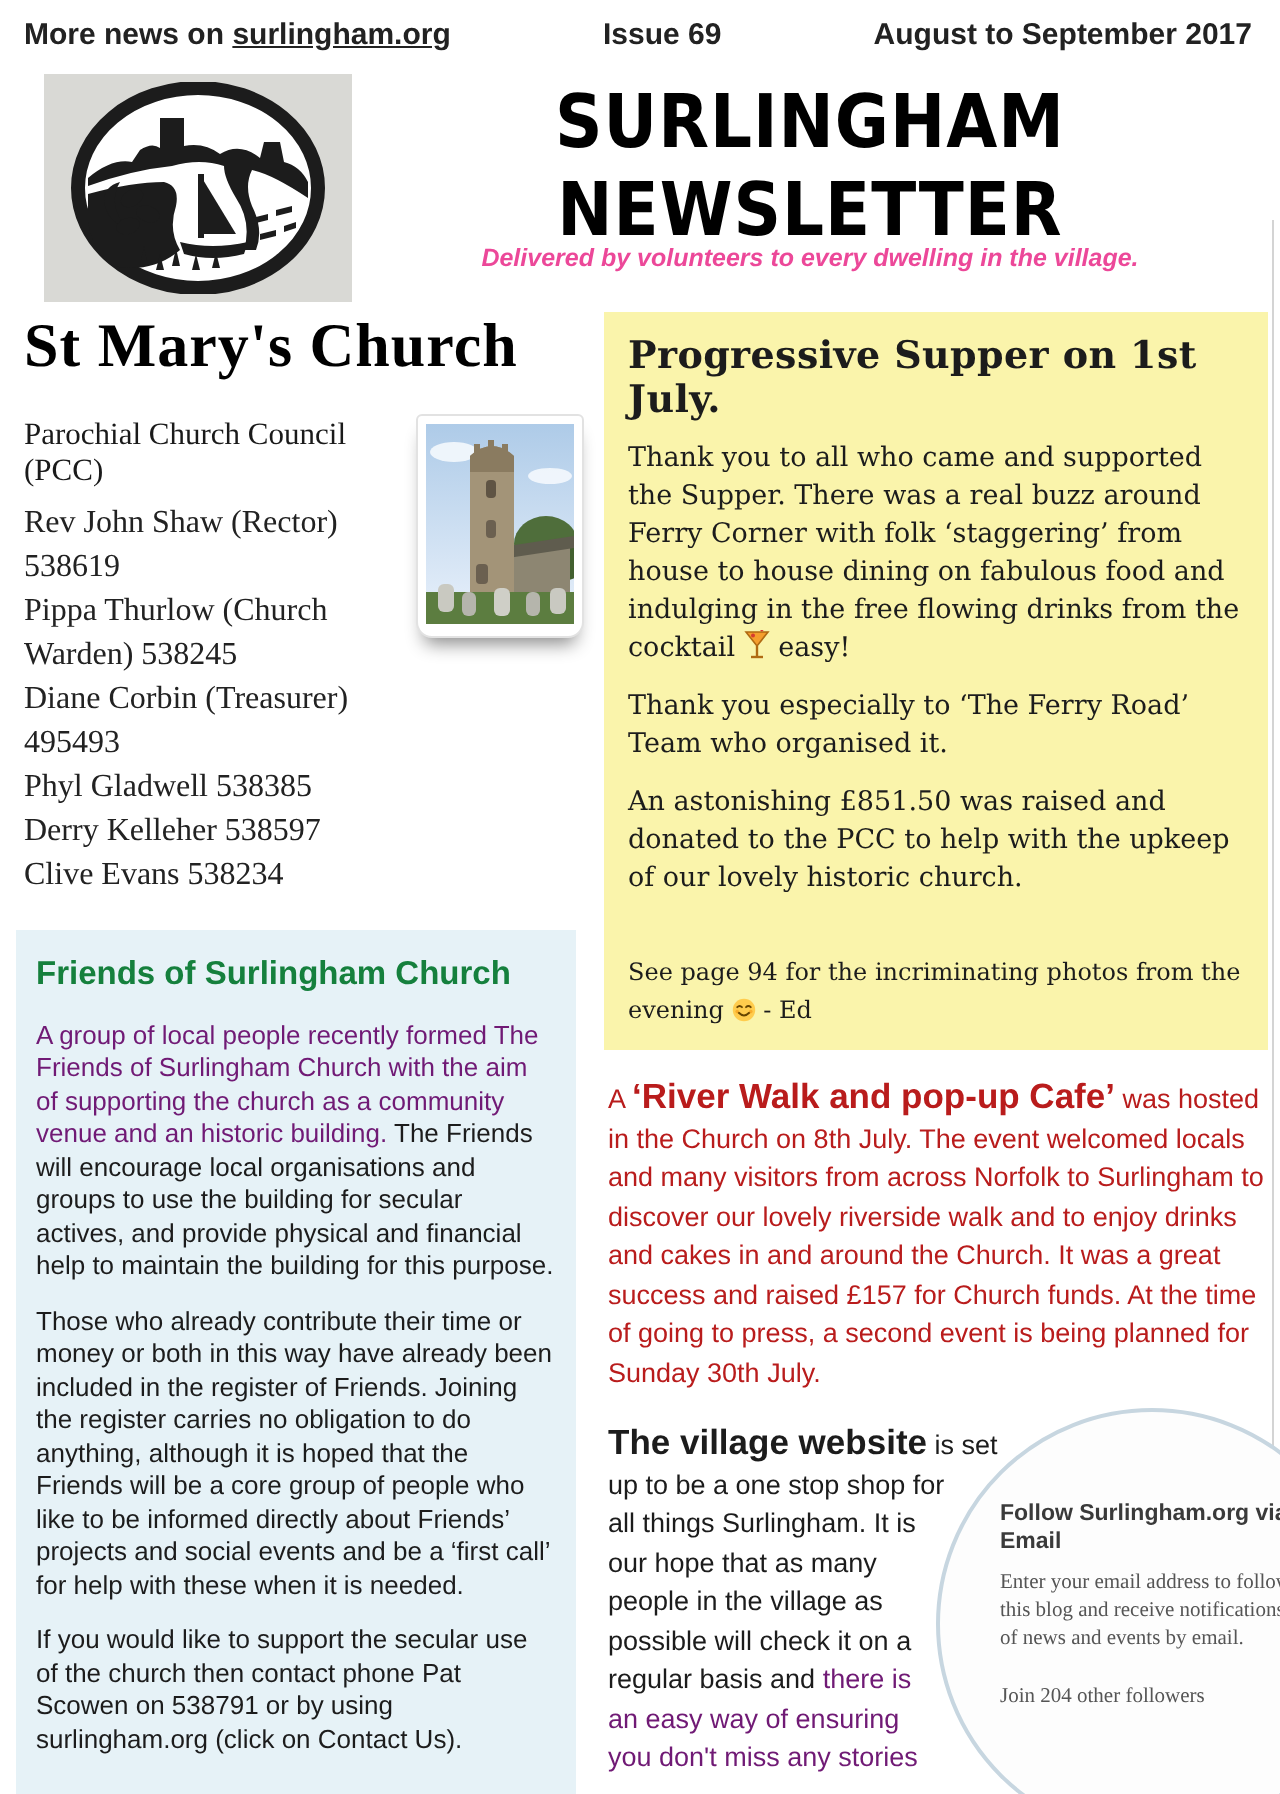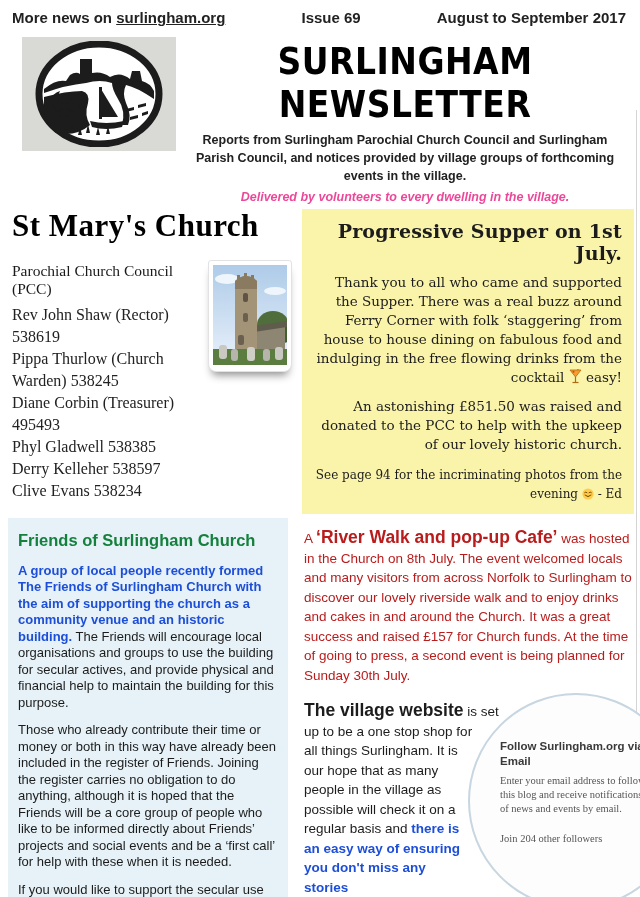--- a/index.html
+++ b/index.html
@@ -49,29 +49,29 @@
     flex:0 0 auto; width:84px; background:#fff; padding:4px 4px 7px 4px;
     border:1px solid #e2e2e2; border-radius:3px 3px 8px 8px;
     box-shadow:0 7px 9px -4px rgba(0,0,0,.45); margin-top:6px; height:112px;
   }
   .panel-blue {
     background:#e6f2f7; margin:16px 4px 0 -4px; padding:12px 10px 12px 10px;
     font-size:13px; line-height:16.5px; color:#1c1c1c;
   }
   .panel-blue h3 { font-size:16.5px; margin:2px 0 14px 0; color:#15803d; }
   .panel-blue p { margin-bottom:11px; }
-  .red-b { color:#1d4ed8; font-weight:700; }
+  .red-b { color:#701a75; font-weight:400; }
   
   .panel-yellow {
     background:#faf4ab; margin-top:5px; padding:9px 12px 8px 12px;
-    font-family:"DejaVu Serif", serif; color:#1c1c1c;text-align:right;
+    font-family:"DejaVu Serif", serif; color:#1c1c1c;
   }
   .panel-yellow h2 { font-size:19px; margin:2px 0 9px 0; letter-spacing:0.2px; }
   .panel-yellow p { font-size:13.5px; line-height:19px; margin-bottom:10px; }
-  .panel-yellow .footnote { font-size:12px; margin:12px 0 2px 0; }
+  .panel-yellow .footnote { font-size:12px; margin:28px 0 2px 0; }
   .icon-inline { display:inline-block; vertical-align:-2px; }
   .riverwalk { margin:14px 2px 0 2px; font-size:13.5px; line-height:19.5px; color:#b91c1c; }
   .lead-big { font-weight:700; font-size:17.5px; }
   .website-sec { margin:16px 2px 0 2px; font-size:13.5px; line-height:19.5px; color:#1c1c1c; }
   .follow-circle {
     float:right; width:216px; height:216px; border-radius:50%;
     border:2px solid #c7d6e0; background:#fdfdfd;
     shape-outside:circle(50%); margin:-8px -52px 4px 6px;
     padding:44px 0 0 30px;
   }
@@ -110,21 +110,20 @@
           <path d="M34,50 q-6,10 2,22 q-8,-2 -10,-12 q0,-8 8,-10 Z"></path>
           <ellipse cx="40" cy="58" rx="6" ry="4" transform="rotate(-30 40 58)"></ellipse>
           <ellipse cx="48" cy="66" rx="6" ry="4" transform="rotate(20 48 66)"></ellipse>
           <ellipse cx="38" cy="72" rx="6" ry="4" transform="rotate(-15 38 72)"></ellipse>
           <path d="M44,92 l2,-10 l2,10 Z M52,94 l2,-8 l2,8 Z M60,92 l2,-9 l2,9 Z M70,94 l2,-8 l2,8 Z M80,93 l2,-8 l2,8 Z"></path>
         </g>
       </svg>
     </div>
     <div class="masthead-text">
       <div class="nl-title">SURLINGHAM NEWSLETTER</div>
-      <div class="nl-sub">Reports from Surlingham Parochial Church Council and Surlingham Parish Council, and notices provided by village groups of forthcoming events in the village.</div>
       <div class="nl-tag">Delivered by volunteers to every dwelling in the village.</div>
     </div>
   </div>
 
   <div class="main">
 
     <div class="col-left">
       <div class="stmarys-title">St Mary's Church</div>
 
       <div class="pcc-row">
@@ -185,20 +184,21 @@
 
       <div class="panel-yellow">
         <h2>Progressive Supper on 1st July.</h2>
         <p><span>Thank you to all who came and supported the Supper. There was a real buzz around Ferry Corner with folk ‘staggering’ from house to house dining on fabulous food and indulging in the free flowing drinks from the cocktail </span><svg class="icon-inline" width="13" height="15" viewBox="0 0 13 15">
               <polygon points="1,1 12,1 6.5,8" fill="#f59e2d" stroke="#b06a12" stroke-width="0.8"></polygon>
               <line x1="6.5" y1="8" x2="6.5" y2="13" stroke="#b06a12" stroke-width="1.2"></line>
               <line x1="3.5" y1="13.5" x2="9.5" y2="13.5" stroke="#b06a12" stroke-width="1.2"></line>
               <line x1="8.5" y1="0.5" x2="11" y2="-2" stroke="#d33" stroke-width="1.2"></line>
               <circle cx="4.5" cy="2.8" r="1" fill="#d63c2f"></circle>
             </svg><span> easy!</span></p>
+        <p>Thank you especially to ‘The Ferry Road’ Team who organised it.</p>
         <p>An astonishing £851.50 was raised and donated to the PCC to help with the upkeep of our lovely historic church.</p>
         <p class="footnote"><span>See page 94 for the incriminating photos from the evening </span><svg class="icon-inline" width="12" height="12" viewBox="0 0 12 12">
               <circle cx="6" cy="6" r="5.6" fill="#ffcc4d"></circle>
               <path d="M2.6,4.6 q1.2,-1.2 2.4,0" fill="none" stroke="#664500" stroke-width="0.9" stroke-linecap="round"></path>
               <path d="M7,4.6 q1.2,-1.2 2.4,0" fill="none" stroke="#664500" stroke-width="0.9" stroke-linecap="round"></path>
               <path d="M3.4,7.4 q2.6,2.6 5.2,0" fill="none" stroke="#664500" stroke-width="1" stroke-linecap="round"></path>
               <circle cx="2.6" cy="6.8" r="0.9" fill="#f4900c" opacity="0.5"></circle>
               <circle cx="9.4" cy="6.8" r="0.9" fill="#f4900c" opacity="0.5"></circle>
             </svg><span> - Ed</span></p>
       </div>

